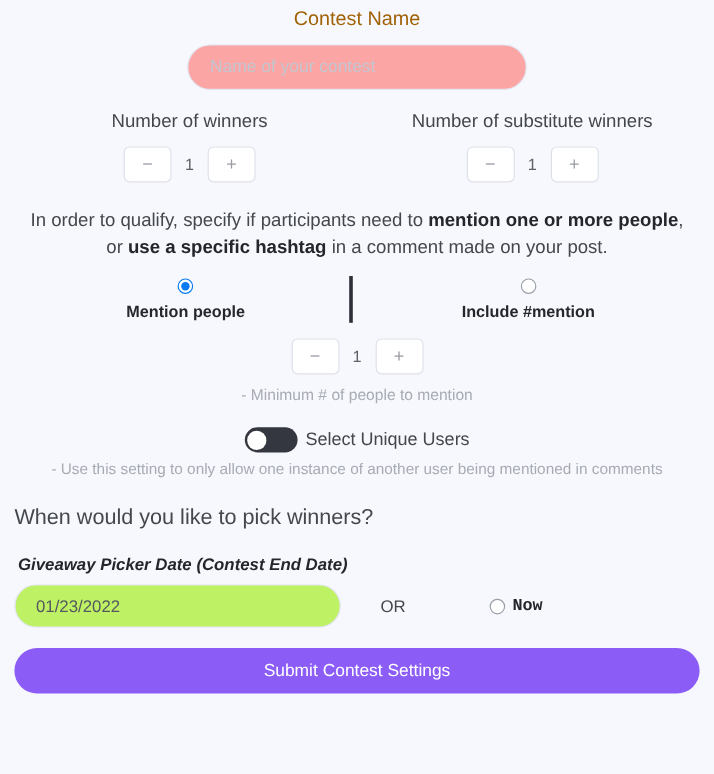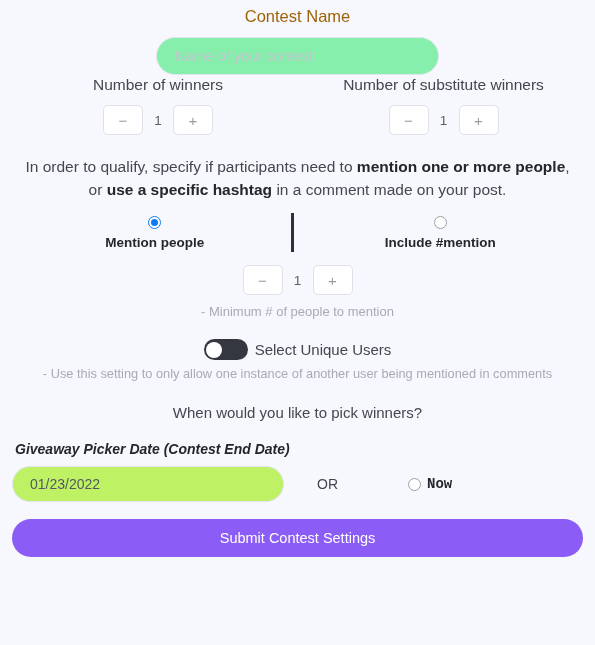--- a/index.html
+++ b/index.html
@@ -33,32 +33,33 @@
     line-height: 20px;
   }
 
   .contest-name-field {
     display: block;
     width: 283px;
     height: 38px;
     margin: 11px auto 0;
     border: 1px solid #e2e4ef;
     border-radius: 19px;
-    background: #86efac;
+    background: #fca5a5;
     padding: 0 18px;
     font-family: "Liberation Sans", sans-serif;
     font-size: 14.5px;
     color: #55585f;
     outline: none;
   }
   .contest-name-field::placeholder { color: #c3c5cf; }
 
   
   .winners-row {
     display: flex;
+    margin-top: 17px;
   }
   .winners-col {
     flex: 1 1 0;
     text-align: center;
   }
   .winners-col.left  { flex: 0 0 292px; }
   .winners-col.right { flex: 1 1 auto; }
 
   .winners-title {
     font-size: 15.5px;
@@ -203,22 +204,22 @@
   .sub-hint {
     text-align: center;
     font-size: 12.8px;
     color: #a8abb4;
     margin-top: 5px;
     line-height: 17px;
   }
 
   
   .when {
-    text-align: center;
-    font-size: 15px;
+    text-align: left;
+    font-size: 18px;
     color: #44474d;
     margin-top: 22px;
   }
 
   
   .date-label {
     margin-top: 20px;
     font-size: 14px;
     font-weight: bold;
     color: #24262b;

